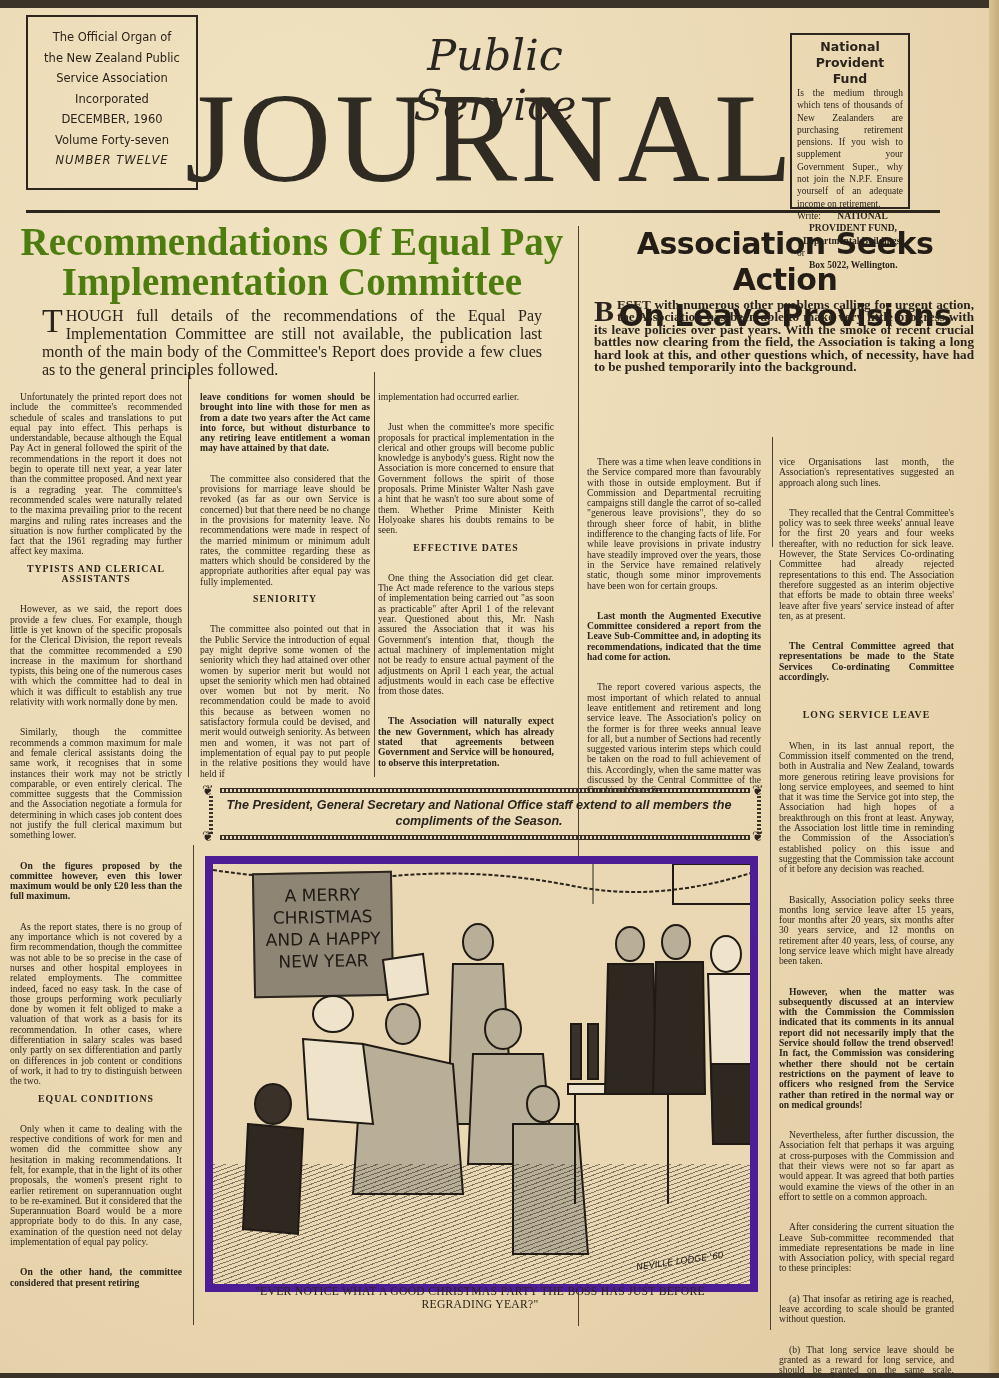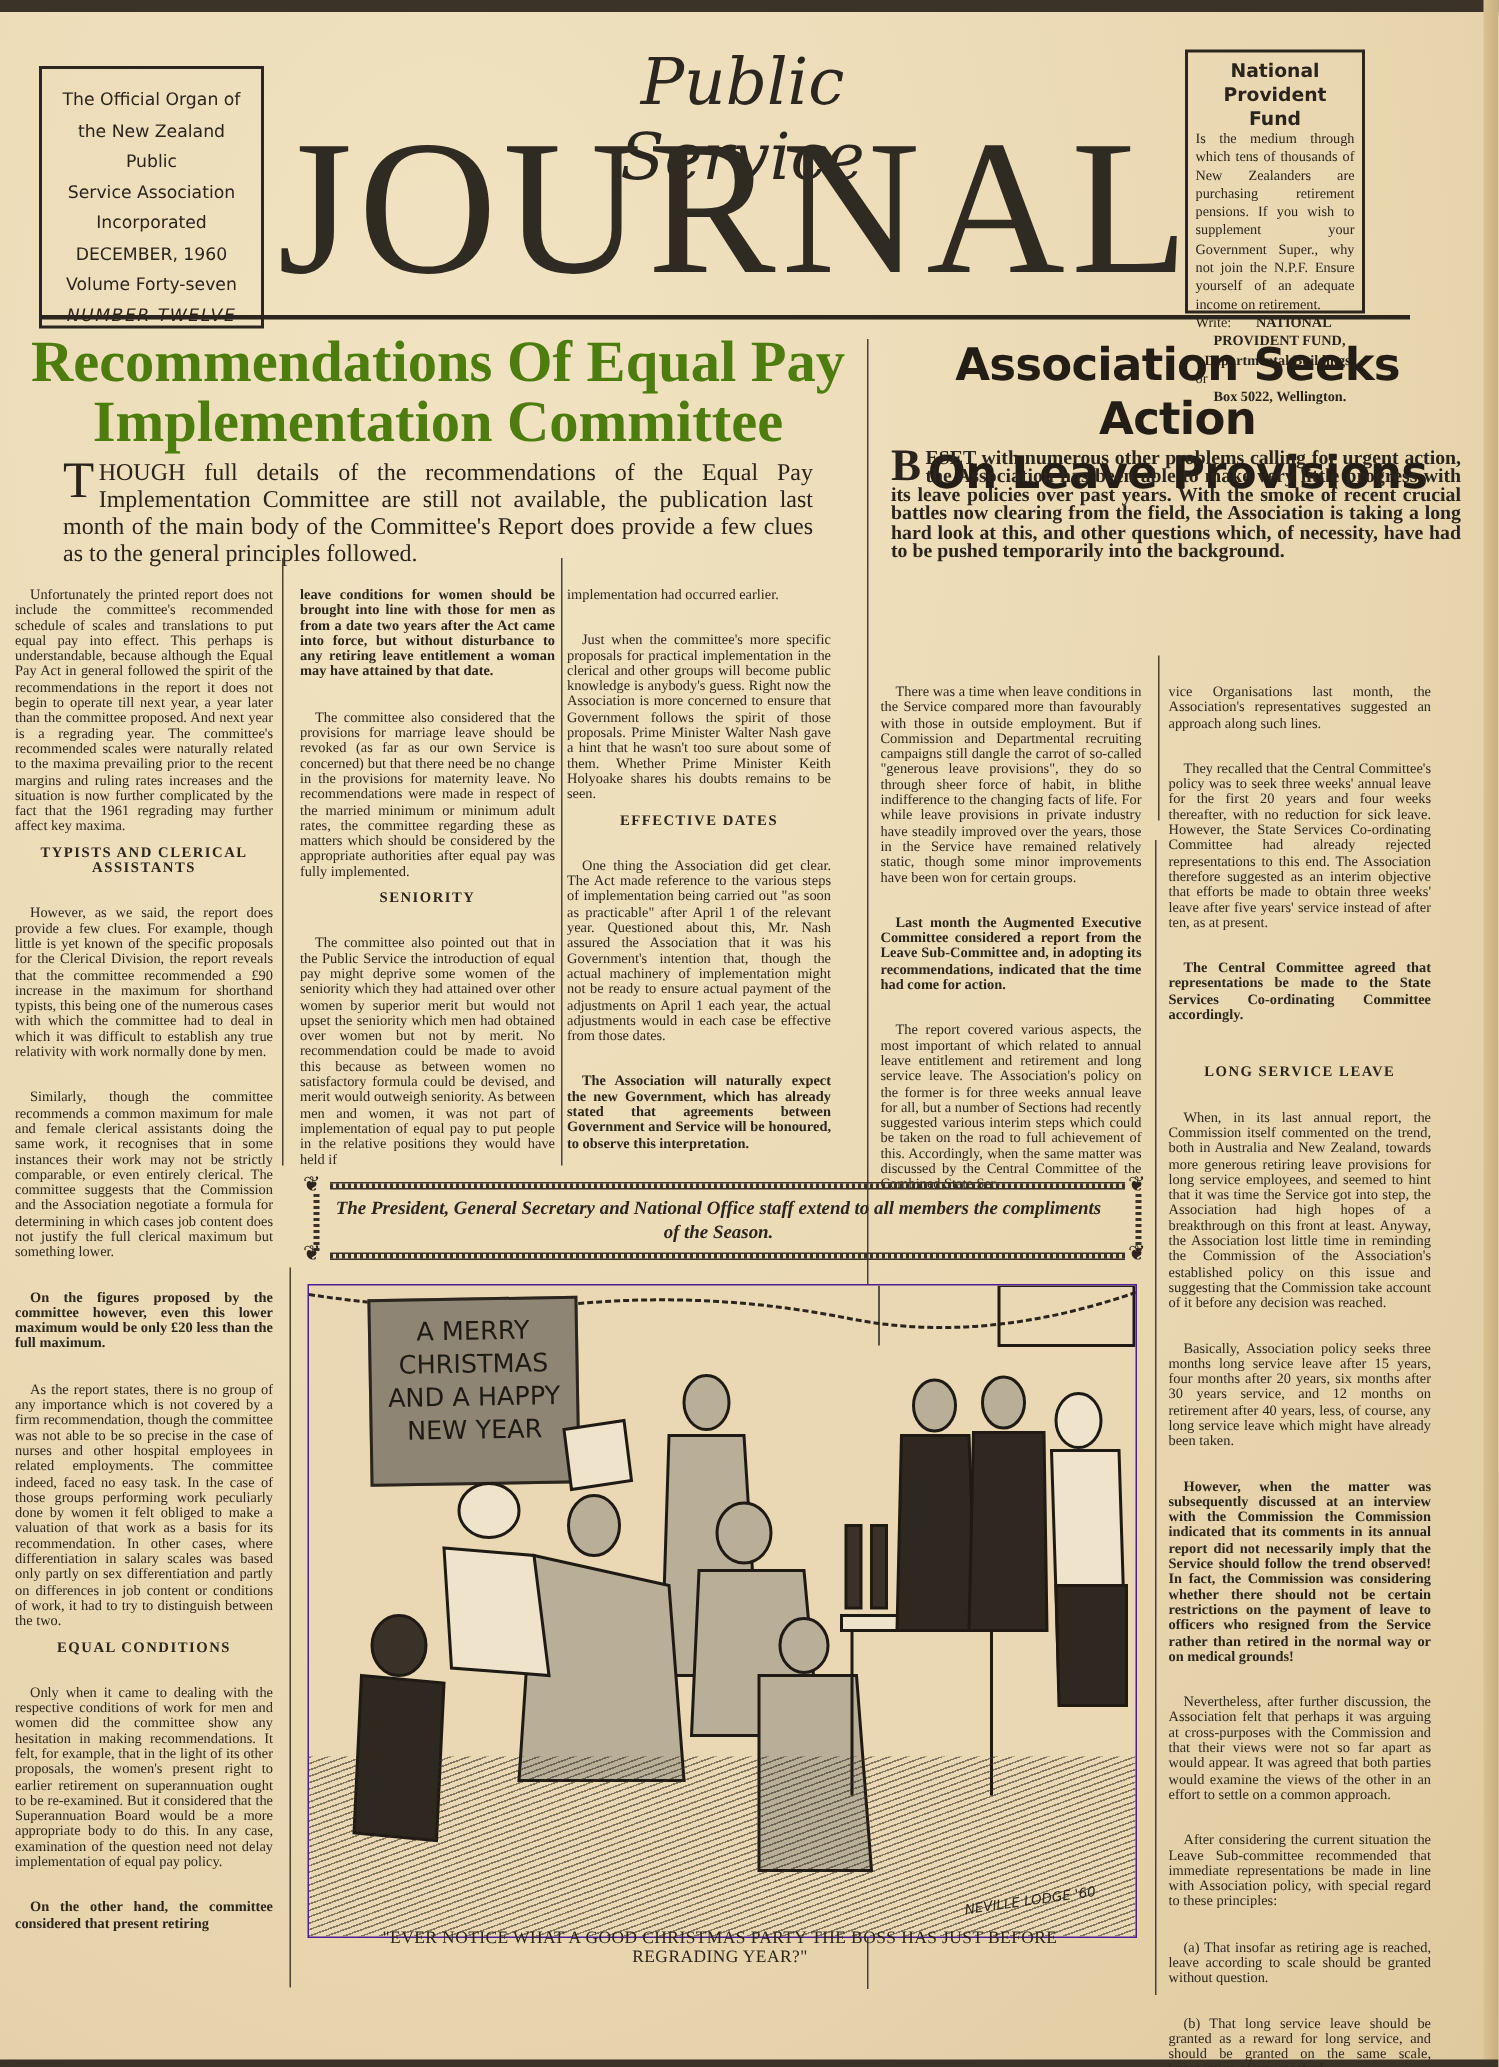--- a/index.html
+++ b/index.html
@@ -10,21 +10,21 @@
     color: #2a241c;
     font-family: "Liberation Serif", serif;
     position: relative;
   }
   .topedge { position:absolute; left:0; top:0; width:999px; height:8px; background:#3b3328; }
   .rightedge { position:absolute; right:0; top:0; width:10px; height:1378px; background:linear-gradient(90deg,#d8c294,#c7ae7e); }
   .bottomedge { position:absolute; left:0; bottom:0; width:999px; height:5px; background:#3b3328; }
 
   
   .infobox {
-    position:absolute; left:26px; top:44px; width:150px; height:175px;
+    position:absolute; left:26px; top:15px; width:172px; height:175px;
     border:2px solid #2d261e; padding:10px 6px;
     font-family:"DejaVu Sans", sans-serif; font-size:11.5px; line-height:20.5px; text-align:center;
   }
   .infobox .italic { font-style:italic; letter-spacing:1px; }
   .title-small {
     position:absolute; left:340px; top:30px; width:310px; text-align:center;
     font-family:"DejaVu Serif", serif; font-style:italic; font-size:43px; color:#2b261f;
   }
   .title-big {
     position:absolute; left:185px; top:78px; width:600px; text-align:center;
@@ -76,27 +76,27 @@
   
   .banner { position:absolute; left:200px; top:784px; width:570px; height:60px; }
   .banner .line { position:absolute; left:20px; right:20px; height:5px;
      background:repeating-linear-gradient(90deg,#3a3228 0 2px,transparent 2px 4px); border-top:1px solid #3a3228; border-bottom:1px solid #3a3228; }
   .banner .line.t { top:4px; } .banner .line.b { bottom:4px; }
   .banner .vb { position:absolute; top:10px; bottom:10px; width:4px; background:repeating-linear-gradient(0deg,#3a3228 0 2px,transparent 2px 4px); }
   .banner .vb.l { left:9px; } .banner .vb.r { right:9px; }
   .holly { position:absolute; width:16px; height:14px; font-size:14px; line-height:14px; color:#2b251e; }
   .banner .text {
     position:absolute; left:18px; right:30px; top:13px; text-align:center;
-    font-family:Liberation Serif, serif; font-weight:bold; font-style:italic; font-size:12.6px; line-height:16px; color:#2b251e;
+    font-family:Liberation Sans, sans-serif; font-weight:bold; font-style:italic; font-size:12.6px; line-height:16px; color:#2b251e;
   }
 
   
   .cartoon {
     position:absolute; left:205px; top:856px; width:553px; height:436px;
-    border:1px solid #4c1d95; background:#e9d8b3; overflow:hidden;
+    border:8px solid #4c1d95; background:#e9d8b3; overflow:hidden;
   }
   .sign {
     position:absolute; left:40px; top:8px; width:140px; height:125px; background:#8f8574; border:2px solid #2b251e;
     font-family:"DejaVu Sans", sans-serif; font-size:17px; line-height:22px; color:#1e1a14; padding:10px 6px; text-align:center;
     transform:rotate(-1deg);
   }
   .garland { position:absolute; top:0; left:0; width:553px; height:40px; }
   .floor { position:absolute; left:0; bottom:0; width:553px; height:120px;
     background:repeating-linear-gradient(160deg, #2d271e 0 1px, transparent 1px 4px); opacity:0.55; }
   .signature { position:absolute; right:26px; bottom:18px; font-family:"DejaVu Sans", sans-serif; font-size:9px; font-style:italic; transform:rotate(-8deg); }

